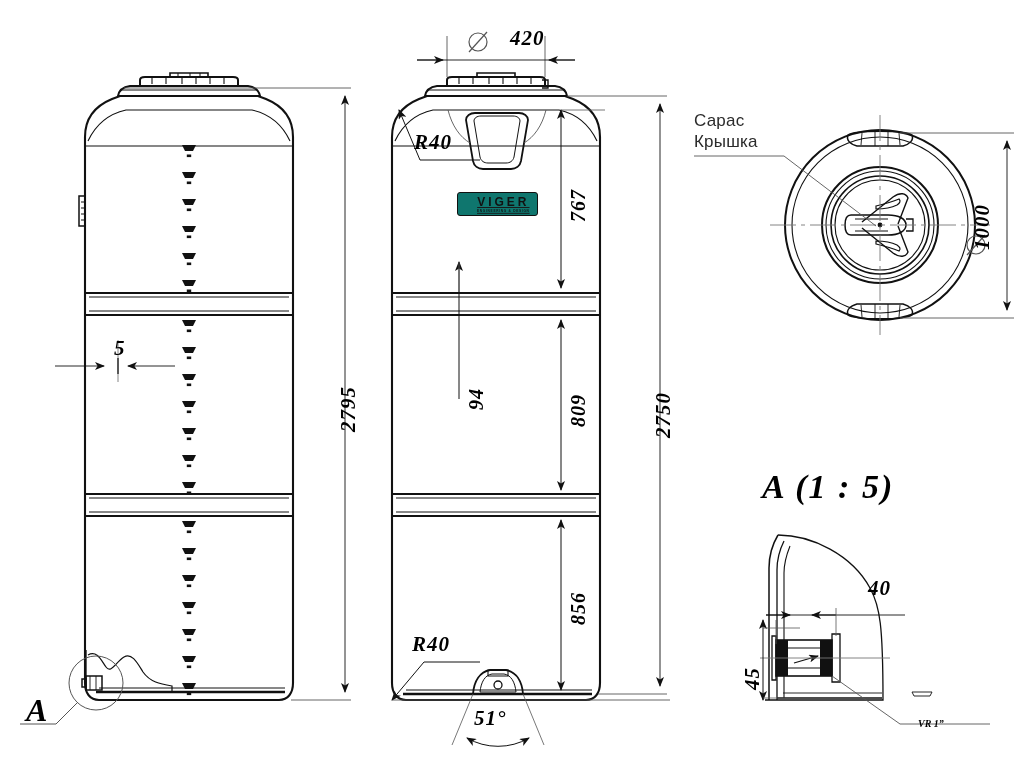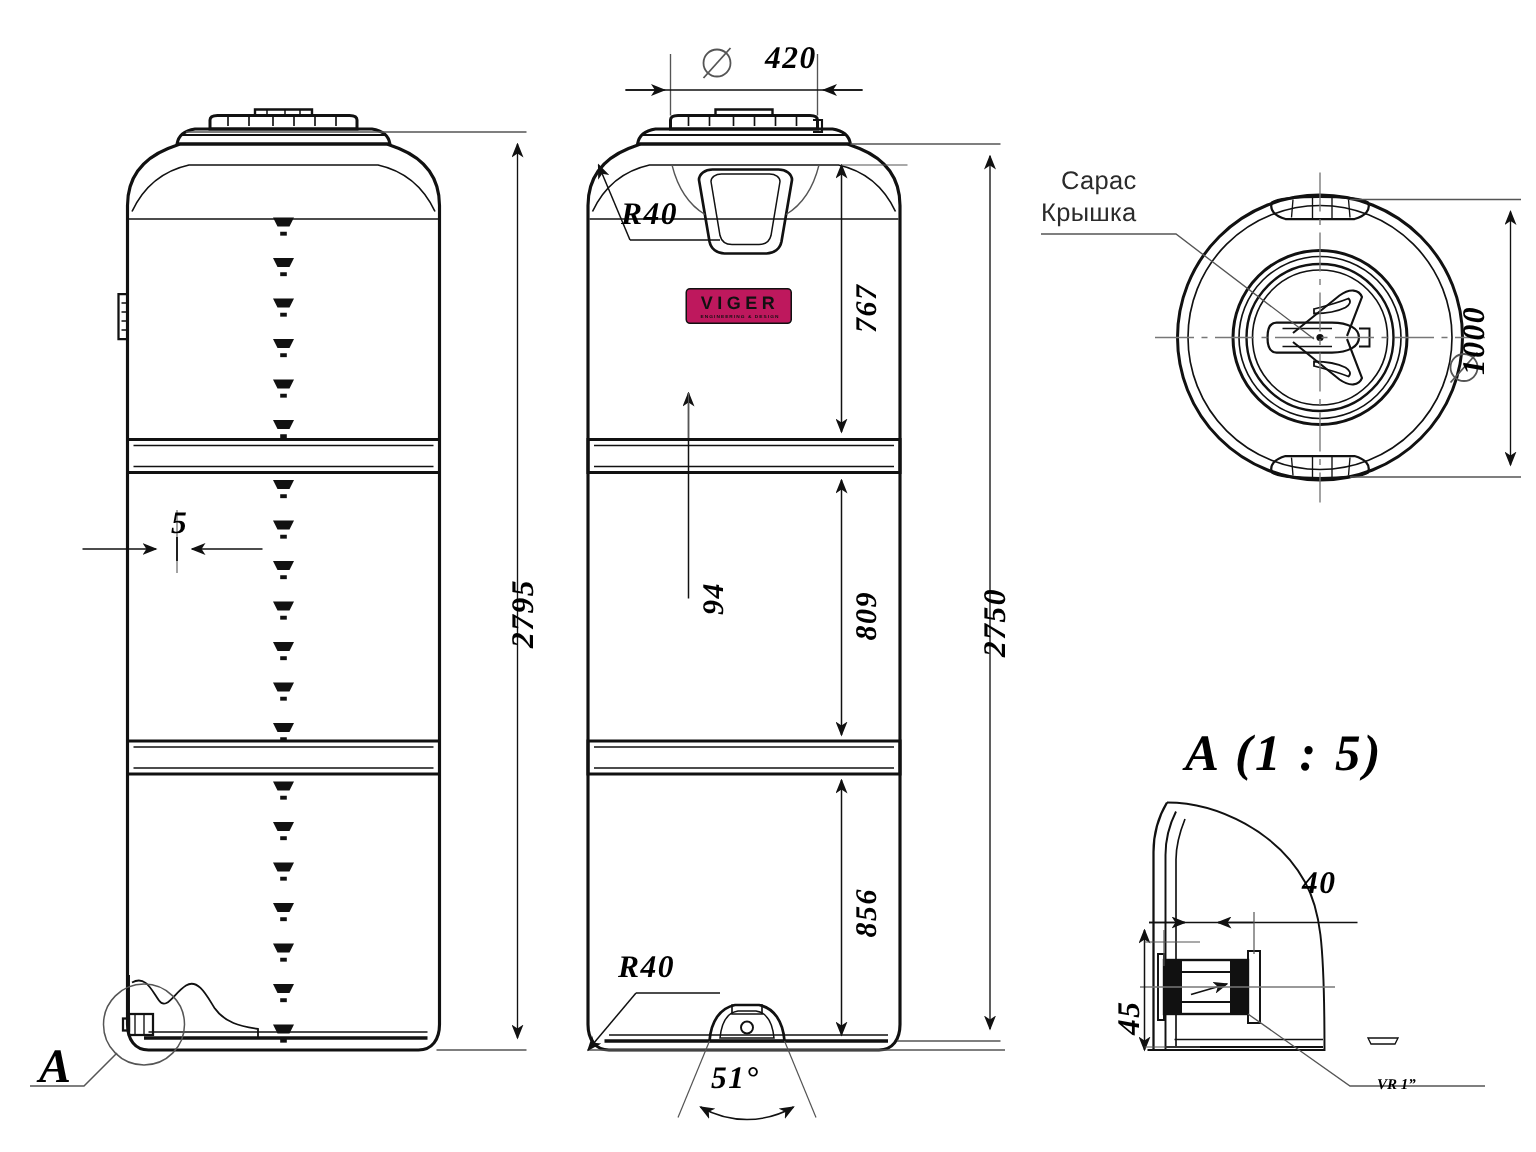--- a/index.html
+++ b/index.html
@@ -56,24 +56,25 @@
     font-weight:700;
     font-size:32px;
     color:#000;
     user-select:none;
   }
   
   .logo{
     position:absolute;
     border:1.6px solid #111;
     border-radius:3px;
-    background:#be185d;
-    padding:3px 7px 2px 9px;
+    background:#0f766e;
+    padding:3px 7px 2px 19px;
     text-align:center;
     user-select:none;
+    text-decoration:underline;
   }
   .logo-main{
     font-family:"Liberation Sans", sans-serif;
     font-weight:700;
     font-size:12px;
     letter-spacing:3px;
     color:#111;
     line-height:1;
   }
   .logo-sub{
@@ -403,26 +404,26 @@
   <div class="dimtext dim-lg rot90" style="left:653px;top:438px;">2750</div>
 
   <div class="dimtext dim-lg" style="left:474px;top:708px;text-align:center;">51°</div>
 
   <div class="dimtext dim-lg rot90" style="left:338px;top:432px;">2795</div>
 
   <div class="dimtext dim-lg" style="left:114px;top:338px;">5</div>
 
   <div class="detail-mark" style="left:26px;top:692px;">A</div>
 
-  <div class="label-ru" style="left:694px;top:110px;text-align:right;">Сарас
+  <div class="label-ru" style="left:694px;top:110px;">Сарас
 Крышка</div>
 
   <div class="dimtext dim-lg rot90" style="left:972px;top:250px;">1000</div>
 
-  <div class="detail-title" style="left:762px;top:484px;margin-left:28px;">A  (1 : 5)</div>
+  <div class="detail-title" style="left:762px;top:468px;">A  (1 : 5)</div>
 
   <div class="dimtext dim-lg" style="left:868px;top:578px;">40</div>
 
   <div class="dimtext dim-lg rot90" style="left:742px;top:690px;">45</div>
 
   <div class="vr-label" style="left:918px;top:718px;">VR 1”</div>
 
   <div class="logo" style="left:457px;top:192px;">
     <div class="logo-main">VIGER</div>
     <div class="logo-sub">ENGINEERING &amp; DESIGN</div>

